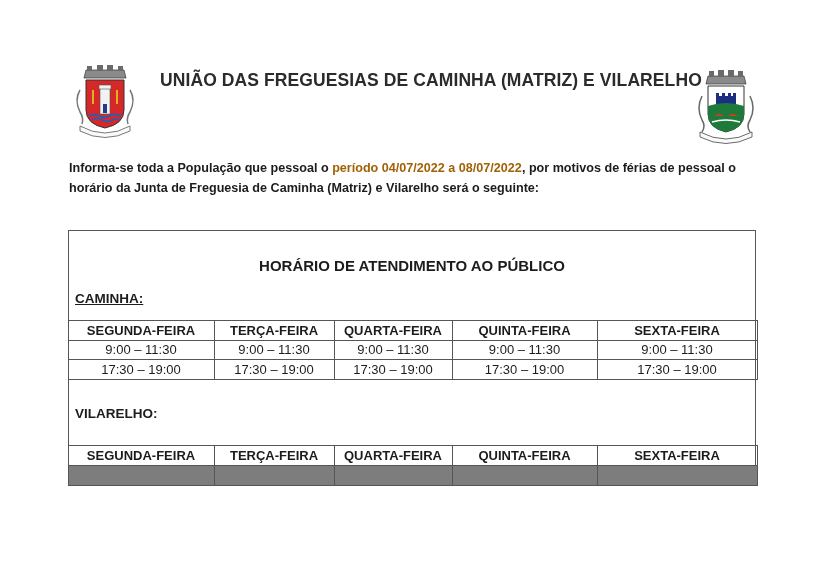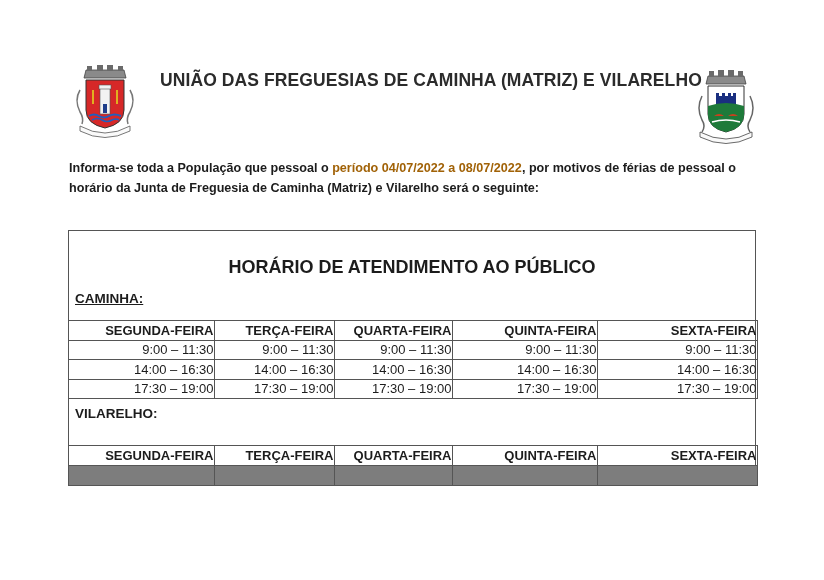--- a/index.html
+++ b/index.html
@@ -16,30 +16,30 @@
     position: absolute; left: 69px; top: 158px; width: 700px;
     font-size: 12.6px; font-weight: bold; line-height: 20px; color: #1c1c1c;
   }
   .intro .red { color: #a16207; }
   .box {
     position: absolute; left: 68px; top: 230px; width: 688px; height: 256px;
     border: 1.5px solid #555; border-bottom: none; box-sizing: border-box;
   }
   .box-title {
     position: absolute; left: 0; top: 26px; width: 100%; text-align: center;
-    font-size: 18px; font-weight: bold; color: #1c1c1c;
+    font-size: 15px; font-weight: bold; color: #1c1c1c;
   }
   .section-label {
     position: absolute; left: 6px; font-size: 13.5px; font-weight: bold; color: #1c1c1c;
   }
   table.sched {
     position: absolute; left: -1.5px; width: 689px; border-collapse: collapse; table-layout: fixed;
   }
   table.sched td, table.sched th {
-    border: 1px solid #555; text-align: right; padding: 0; height: 18.5px;
+    border: 1px solid #555; text-align: center; padding: 0; height: 18.5px;
     font-size: 13px; color: #1c1c1c;
   }
   table.sched th { font-weight: bold; }
   table.sched td { font-weight: normal; }
   table.sched td.grey { background: #7d7d7d; height: 19px; }
   table.sched tr:first-child th { border-top: 1px solid #555; }
 </style>
 </head>
 <body>
 
@@ -119,27 +119,20 @@
       <th>SEXTA-FEIRA</th>
     </tr>
     <tr>
       <td>9:00 – 11:30</td>
       <td>9:00 – 11:30</td>
       <td>9:00 – 11:30</td>
       <td>9:00 – 11:30</td>
       <td>9:00 – 11:30</td>
     </tr>
     <tr>
-      <td>14:00 – 16:30</td>
-      <td>14:00 – 16:30</td>
-      <td>14:00 – 16:30</td>
-      <td>14:00 – 16:30</td>
-      <td>14:00 – 16:30</td>
-    </tr>
-    <tr>
       <td>17:30 – 19:00</td>
       <td>17:30 – 19:00</td>
       <td>17:30 – 19:00</td>
       <td>17:30 – 19:00</td>
       <td>17:30 – 19:00</td>
     </tr>
   </tbody>
     </table>
 
   <div class="section-label" style="top:175px;">VILARELHO:</div>

